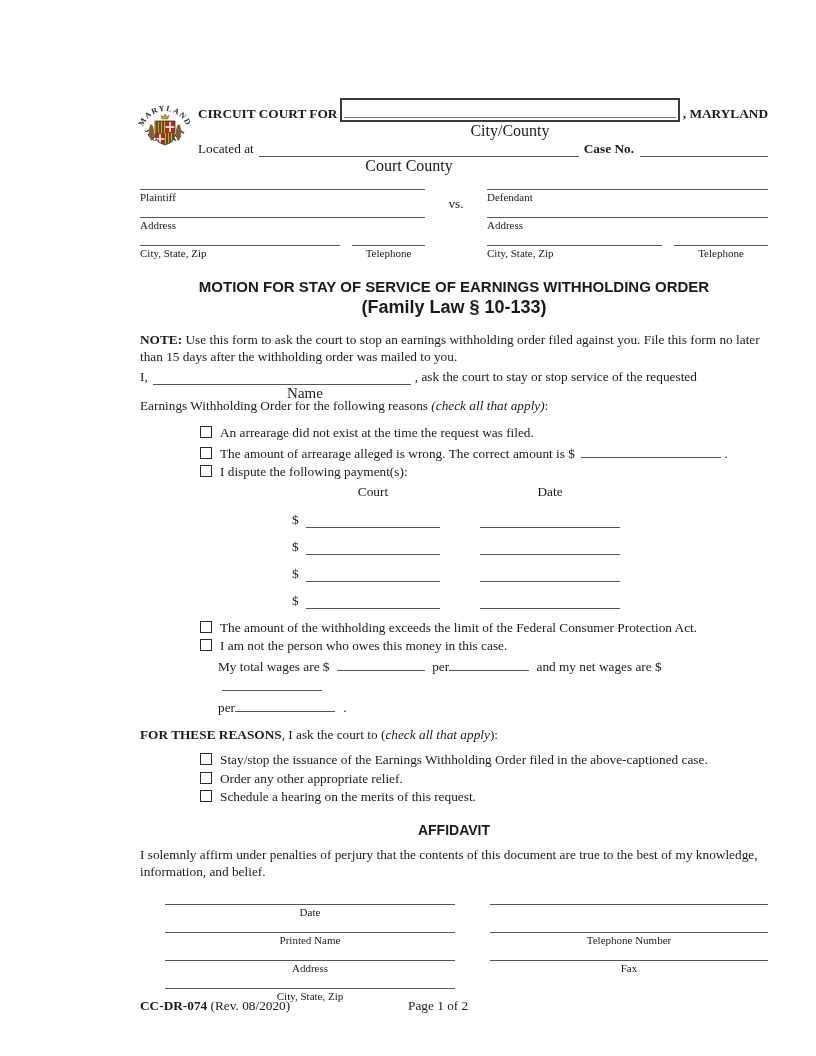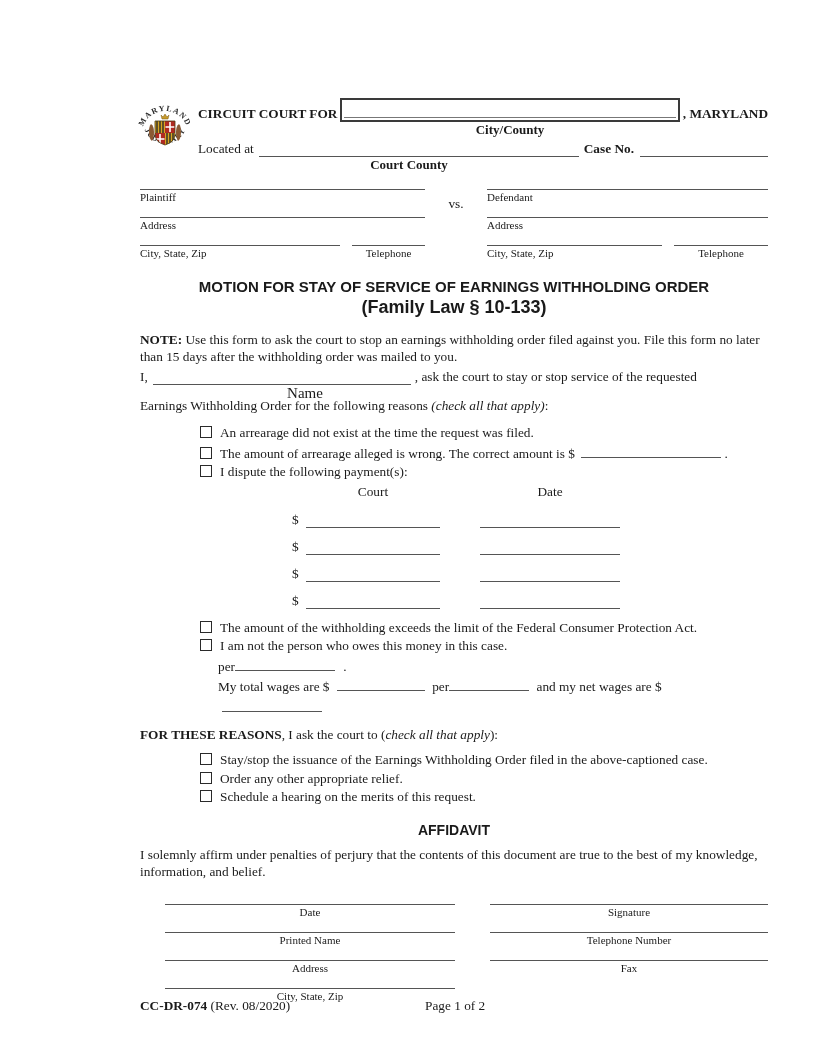--- a/index.html
+++ b/index.html
@@ -9,21 +9,21 @@
     box-sizing:border-box;
     padding:100px 48px 0 140px;
     background:#fff;
     font-family:"Liberation Serif", serif;
     font-size:13.3px;
     color:#1a1a1a;
     overflow:hidden;
   }
   .bold{font-weight:bold;}
   .it{font-style:italic;}
-  .small{font-size:13px;font-weight:bold;}
+  .small{font-size:16px;}
   
   .logo{position:absolute;left:135px;top:98px;width:60px;height:64px;}
   .hdr-text{margin-left:58px;}
   .hdr-row1{display:flex;align-items:flex-end;height:22px;}
   .city-box{
     flex:1 1 auto;height:20px;margin:0 3px;
     border:2px solid #3a3a3a;position:relative;
   }
   .city-box::after{content:"";position:absolute;left:2px;right:2px;bottom:2px;border-bottom:1px solid #777;}
   .hdr-citycounty{height:13px;margin-left:237px;width:150px;text-align:center;}
@@ -65,21 +65,21 @@
   .ftr-line{margin-top:9px;line-height:18px;}
   
   .affidavit-title{text-align:center;font-family:"Liberation Sans",sans-serif;font-weight:bold;font-size:14px;margin-top:15px;}
   .affirm{margin-top:8px;line-height:17px;}
   
   .sig-grid{display:grid;grid-template-columns:290px 35px 278px;margin-top:13px;margin-left:25px;}
   .sig-row{height:28px;}
   .sig-label{font-size:11px;text-align:center;padding-top:1px;}
   
   .footer{position:absolute;left:140px;top:998px;}
-  .pagenum{position:absolute;left:425px;top:998px;}
+  .pagenum{position:absolute;left:408px;top:998px;}
 </style>
 </head>
 <body>
 
 <div class="page">
 
   <div class="logo">
     <svg width="60" height="64" viewBox="0 0 60 64">
       <defs>
         <path id="arcTop" d="M 7,36 A 23,23 0 0 1 53,36"></path>
@@ -234,30 +234,30 @@
 
   <div class="cb-group" style="margin-top:10px;">
     <div class="cb-row">
       <span class="cb"></span><span>The amount of the withholding exceeds the limit of the Federal Consumer Protection Act.</span>
     </div>
     <div class="cb-row">
       <span class="cb"></span><span>I am not the person who owes this money in this case.</span>
     </div>
   </div>
   <div class="cb-cont">
-    <span>per</span><span class="bl" style="width:100px;margin-right:5px;"></span>
-    <span>.</span>
-  </div>
-  <div class="cb-cont">
     <span>My total wages are $</span>
     <span class="bl" style="width:88px;margin:0 4px;"></span>
     <span>per</span><span class="bl" style="width:80px;margin-right:4px;"></span>
     <span>and my net wages are $</span>
     <span class="bl" style="width:100px;margin-left:4px;"></span>
   </div>
+  <div class="cb-cont">
+    <span>per</span><span class="bl" style="width:100px;margin-right:5px;"></span>
+    <span>.</span>
+  </div>
 
   <div class="ftr-line">
     <span class="bold">FOR THESE REASONS</span><span>, I ask the court to (</span><span class="it">check all that apply</span><span>):</span>
   </div>
 
   <div class="cb-group">
     <div class="cb-row">
       <span class="cb"></span><span>Stay/stop the issuance of the Earnings Withholding Order filed in the above-captioned case.</span>
     </div>
     <div class="cb-row">
@@ -287,21 +287,20 @@
         </div>
       <div class="sig-row">
           <div class="rule"></div>
         <div class="sig-label">City, State, Zip</div>
         </div>
     </div>
     <div></div>
     <div>
       <div class="sig-row">
           <div class="rule"></div>
-        <div class="sig-label">Signature</div>
         </div>
       <div class="sig-row">
           <div class="rule"></div>
         <div class="sig-label">Telephone Number</div>
         </div>
       <div class="sig-row">
           <div class="rule"></div>
         <div class="sig-label">Fax</div>
         </div>
     </div>

